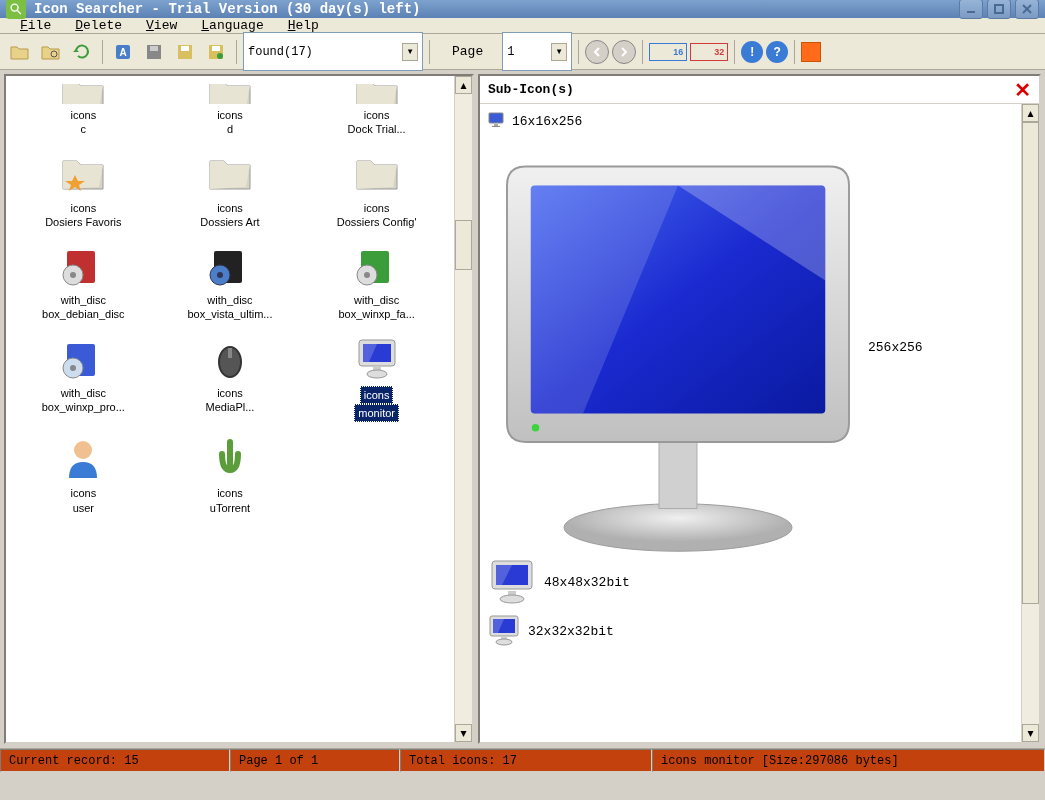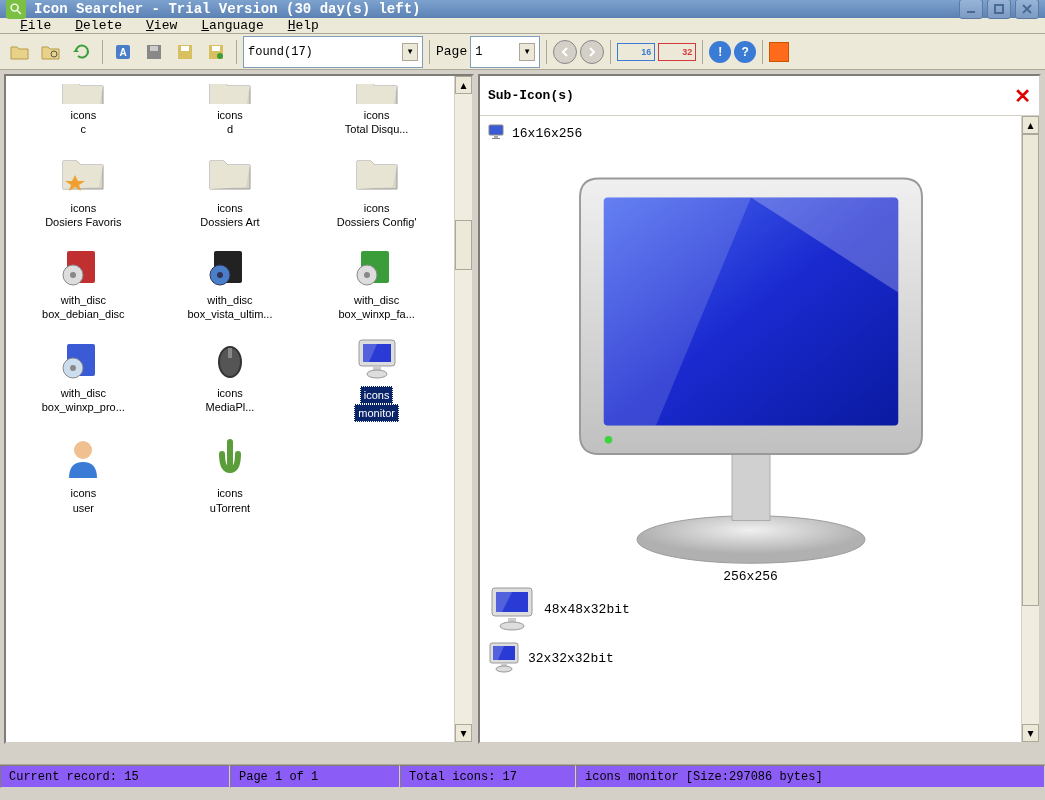--- a/index.html
+++ b/index.html
@@ -12,25 +12,25 @@
 .winbtn { width: 24px; height: 20px; background: rgba(255,255,255,0.2); border: 1px solid #5c7ba3; border-radius: 3px; margin-left: 4px; display: flex; align-items: center; justify-content: center; cursor: pointer; }
 .winbtn svg { width: 12px; height: 12px; stroke: #4a6a94; stroke-width: 2; fill: none; }
 
 .menubar { height: 16px; background: #ece9d8; border-bottom: 1px solid #aca899; display: flex; align-items: center; padding: 0 8px; font-family: "Courier New", monospace; font-size: 13px; }
 .menubar .menu-item { padding: 3px 12px; cursor: pointer; }
 .menubar .menu-item .ul { text-decoration: underline; }
 
 .toolbar { height: 36px; background: #ece9d8; border-bottom: 1px solid #aca899; display: flex; align-items: center; padding: 0 6px; gap: 3px; }
 .tb-btn { width: 28px; height: 28px; border: 1px solid transparent; border-radius: 3px; display: flex; align-items: center; justify-content: center; cursor: pointer; }
 .tb-sep { width: 1px; height: 24px; background: #aca899; margin: 0 3px; }
-.tb-combo { height: 32px; border: 1px solid #7f9db9; background: #fff; display: flex; align-items: center; padding: 0 4px; font-family: "Courier New", monospace; }
+.tb-combo { height: 39px; border: 1px solid #7f9db9; background: #fff; display: flex; align-items: center; padding: 0 4px; font-family: "Courier New", monospace; }
 .tb-combo.search { width: 180px; }
 .tb-combo.page-sel { width: 70px; }
 .tb-combo .arrow { margin-left: auto; width: 16px; height: 18px; background: #ece9d8; border: 1px solid #aca899; display: flex; align-items: center; justify-content: center; }
-.tb-label { font-family: "Courier New", monospace; font-size: 13px; margin: 0 0; }
+.tb-label { font-family: "Courier New", monospace; font-size: 13px; margin: 0 16px; }
 .nav-btn { width: 24px; height: 24px; border-radius: 50%; background: #d4d0c8; border: 1px solid #888; display: flex; align-items: center; justify-content: center; cursor: pointer; }
 .size-badge { width: 38px; height: 18px; border: 1px solid; display: flex; align-items: center; justify-content: center; font-size: 9px; font-weight: bold; cursor: pointer; padding-left: 20px; }
 .size-badge.s16 { border-color: #3a7bd5; color: #3a7bd5; }
 .size-badge.s32 { border-color: #d53a3a; color: #d53a3a; }
 .help-btn { width: 22px; height: 22px; border-radius: 50%; display: flex; align-items: center; justify-content: center; color: #fff; font-weight: bold; cursor: pointer; }
 .help-btn.info { background: #3a7bd5; }
 .help-btn.q { background: #3a7bd5; }
 .stop-btn { width: 20px; height: 20px; background: #ff6b1a; border: 1px solid #cc5500; cursor: pointer; }
 
 .content { display: flex; height: 678px; padding: 4px; gap: 4px; }
@@ -44,34 +44,34 @@
 .icon-cell .thumb { width: 48px; height: 48px; margin: 0 auto 4px; display: flex; align-items: center; justify-content: center; }
 .icon-cell .lbl { font-size: 11px; line-height: 1.3; }
 .icon-cell.cut .thumb { height: 20px; overflow: hidden; }
 .icon-cell.selected .lbl span { background: #0a246a; color: #fff; border: 1px dotted #fff; padding: 1px 3px; display: inline-block; }
 
 .vscroll { width: 18px; background: #ece9d8; border-left: 1px solid #d4d0c8; display: flex; flex-direction: column; }
 .vscroll .sbtn { height: 18px; background: #ece9d8; border: 1px solid #aca899; display: flex; align-items: center; justify-content: center; cursor: pointer; }
 .vscroll .track { flex: 1; background: #f0ede0; position: relative; }
 .vscroll .thumb-sb { position: absolute; left: 0; right: 0; background: #ece9d8; border: 1px solid #aca899; }
 
-.right-header { height: 40px; display: flex; align-items: center; padding: 0 8px; border-bottom: 1px solid #d4d0c8; }
+.right-header { height: 28px; display: flex; align-items: center; padding: 0 8px; border-bottom: 1px solid #d4d0c8; }
 .right-header .title { font-weight: bold; font-family: "Courier New", monospace; font-size: 13px; }
 .right-header .close-x { margin-left: auto; color: #d00; font-weight: bold; font-size: 20px; cursor: pointer; }
 
 .right-body { flex: 1; display: flex; }
 .sub-content { flex: 1; padding: 8px; position: relative; overflow: hidden; }
 .sub-row { display: flex; align-items: center; margin-bottom: 6px; }
 .sub-row .mini { margin-right: 8px; }
 .sub-row .sz-label { font-family: "Courier New", monospace; font-size: 13px; }
-.big-preview { display: flex; align-items: center; flex-direction: column; }
+.big-preview { display: flex; align-items: center; }
 .big-preview .monitor-big { width: 380px; height: 420px; }
 .big-preview .sz-label { font-family: "Courier New", monospace; font-size: 13px; }
 
-.statusbar { height: 24px; background: #8b5cf6; border-top: 1px solid #aca899; display: flex; font-family: "Courier New", monospace; font-size: 12px; margin-top: 16px; }
+.statusbar { height: 24px; background: #c2410c; border-top: 1px solid #aca899; display: flex; font-family: "Courier New", monospace; font-size: 12px; }
 .statusbar .cell { border: 1px inset #d4d0c8; padding: 2px 8px; display: flex; align-items: center; }
 
 
 .folder-ico { fill: #e8d28a; stroke: #b89b4a; }
 </style>
 </head>
 <body>
 
 <div class="titlebar">
   <div class="app-icon">
@@ -207,21 +207,21 @@
             </div>
             <div class="lbl"><span>icons</span><br><span>d</span></div>
           </div>
           <div class="icon-cell cut">
             <div class="thumb">
               <svg width="48" height="48" viewBox="0 0 48 48">
                 <path d="M4 12 L18 12 L22 16 L44 16 L44 40 L4 40 Z" fill="#d8d4c4" stroke="#999"></path>
                 <path d="M4 12 L18 12 L22 16 L44 16 L40 38 L4 40 Z" fill="#e8e4d4"></path>
               </svg>
             </div>
-            <div class="lbl"><span>icons</span><br><span>Total Disqu...</span></div>
+            <div class="lbl"><span>icons</span><br><span>Dock Trial...</span></div>
           </div>
         </div>
         <div class="icon-row">
           <div class="icon-cell">
             <div class="thumb">
               <svg width="48" height="48" viewBox="0 0 48 48">
                 <path d="M4 12 L18 12 L22 16 L44 16 L44 40 L4 40 Z" fill="#d8d4c4" stroke="#999"></path>
                 <path d="M4 12 L18 12 L22 16 L44 16 L40 38 L4 40 Z" fill="#e8e4d4"></path>
                 <path d="M16 26 L19 32 L26 32 L20 36 L22 42 L16 38 L10 42 L12 36 L6 32 L13 32 Z" fill="#f0a030"></path>
               </svg>
@@ -413,15 +413,15 @@
           </div>
         <div class="sbtn">▾</div>
       </div>
     </div>
   </div>
 </div>
 
 <div class="statusbar">
   <div class="cell" style="width:230px">Current record: 15</div>
   <div class="cell" style="width:170px">Page 1 of 1</div>
-  <div class="cell" style="width:176px">Total icons: 17</div>
+  <div class="cell" style="width:252px">Total icons: 17</div>
   <div class="cell" style="flex:1">icons monitor [Size:297086 bytes]</div>
 </div>
 
 </body></html>

